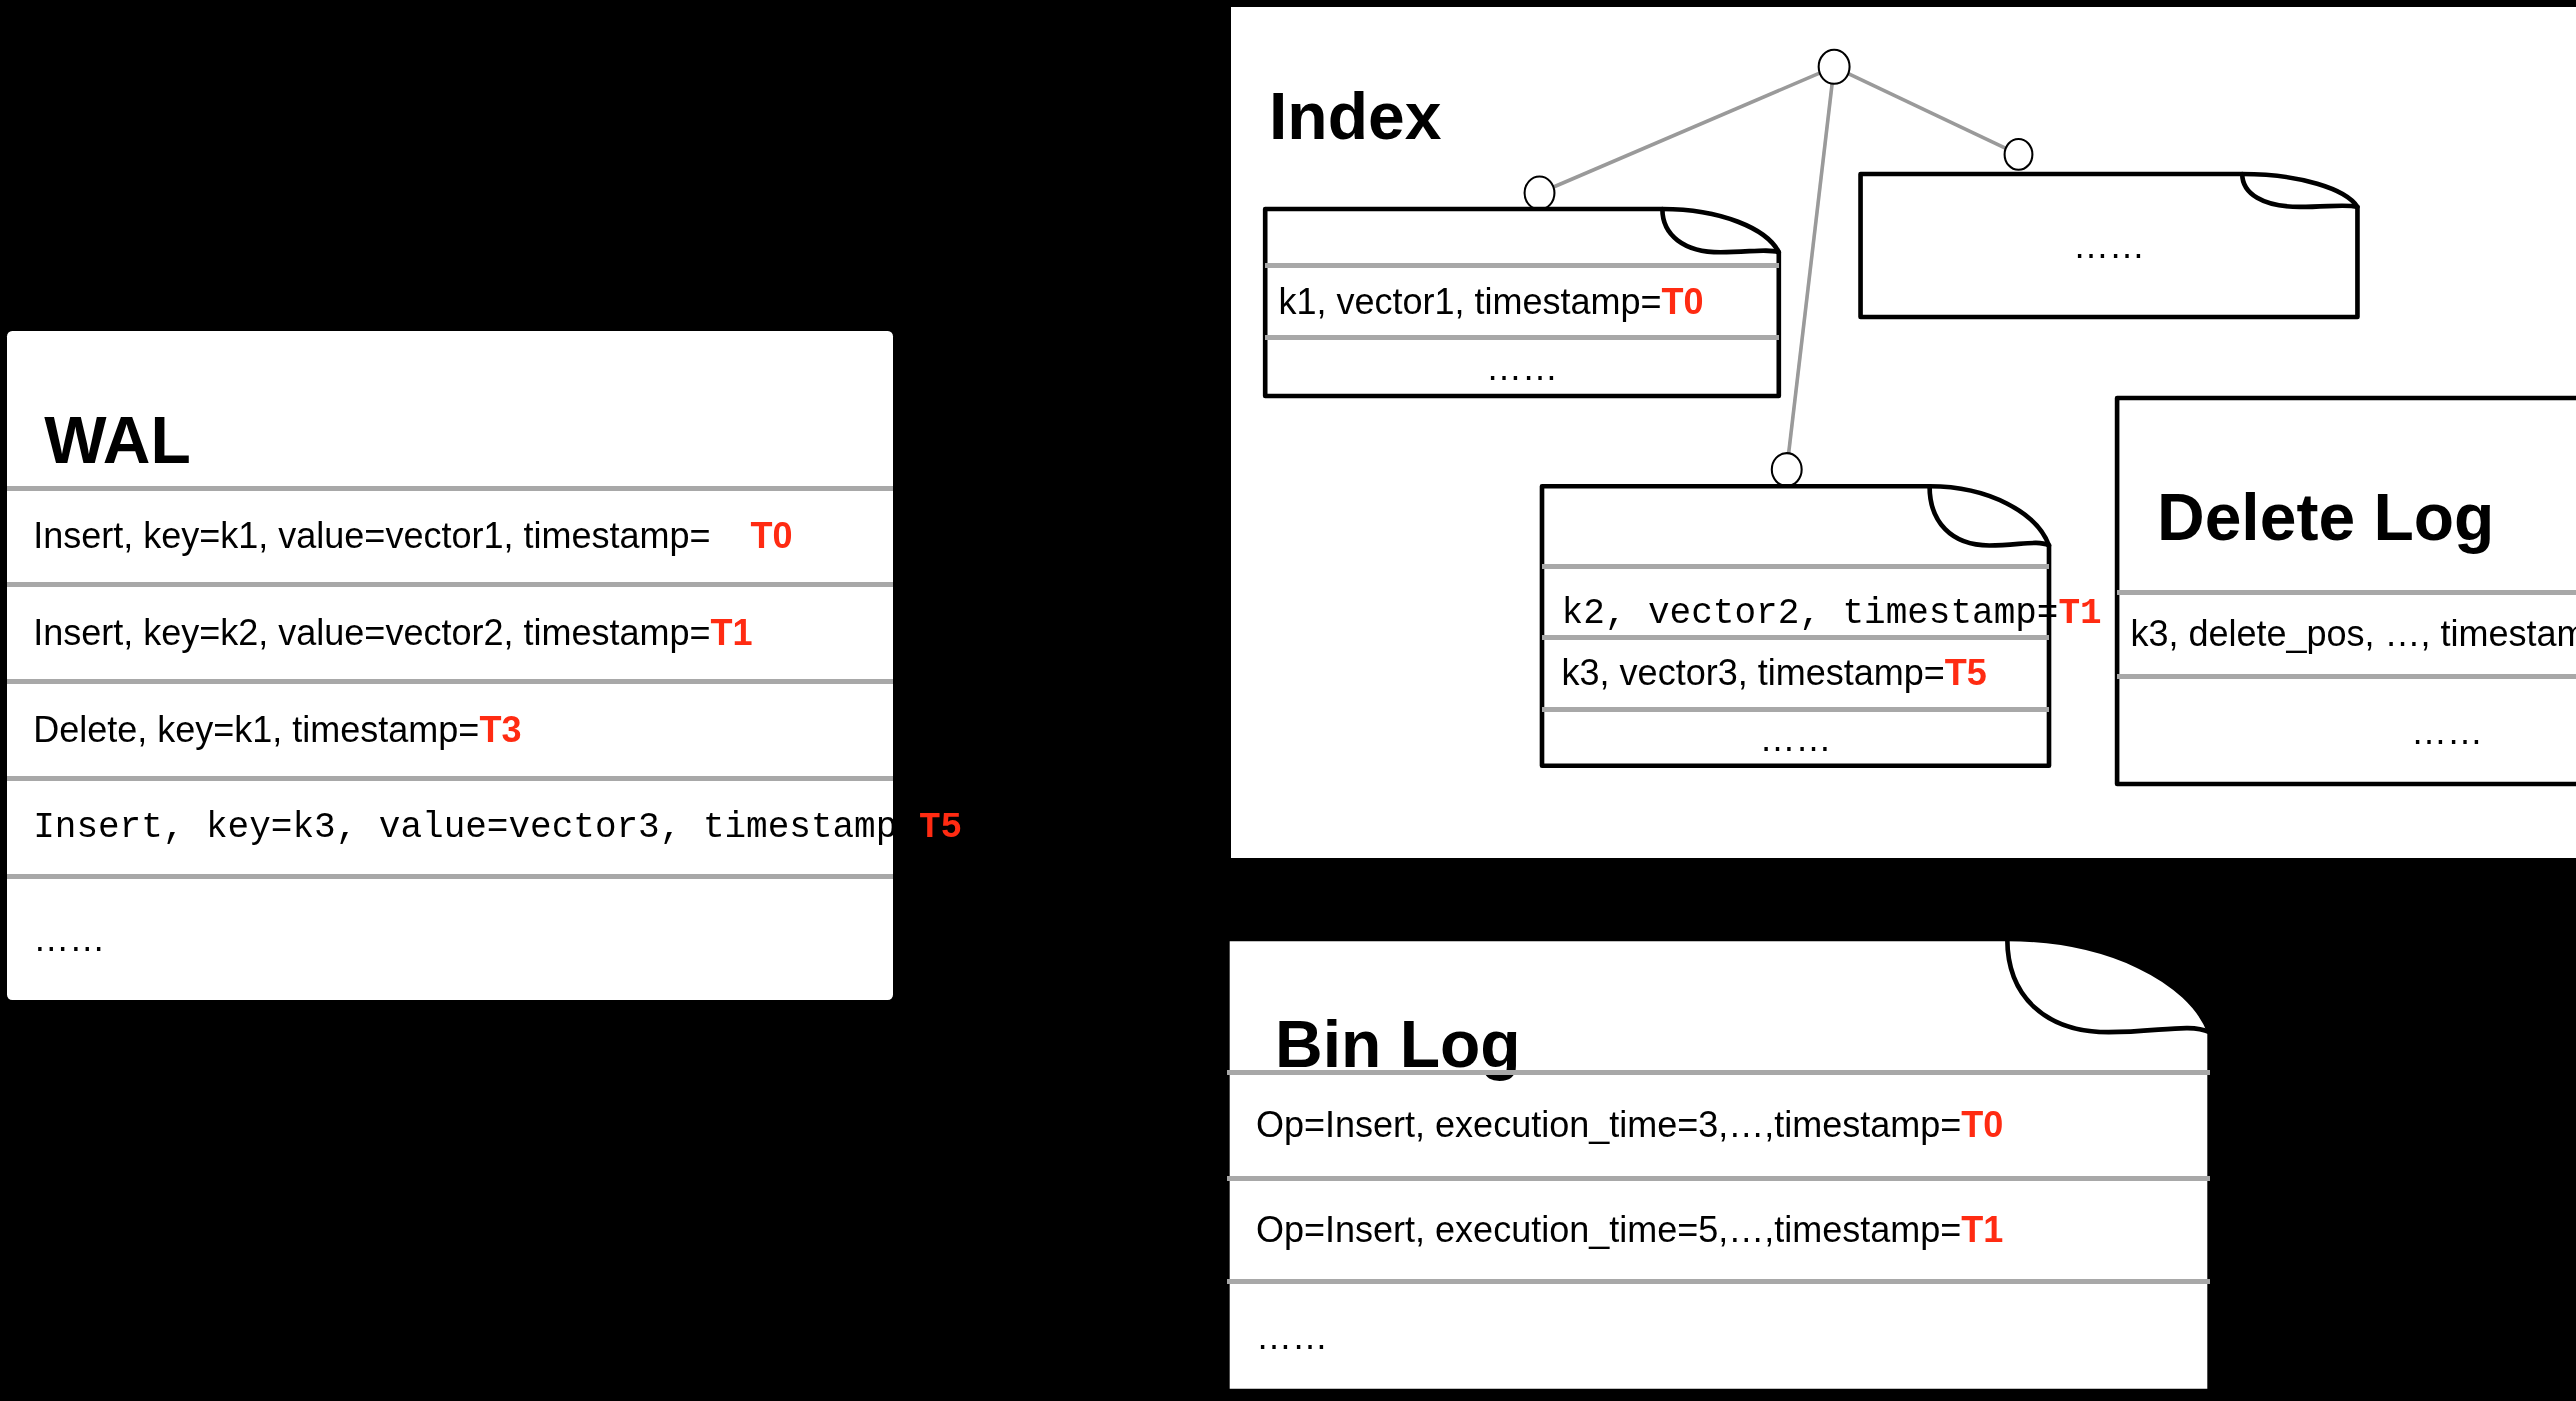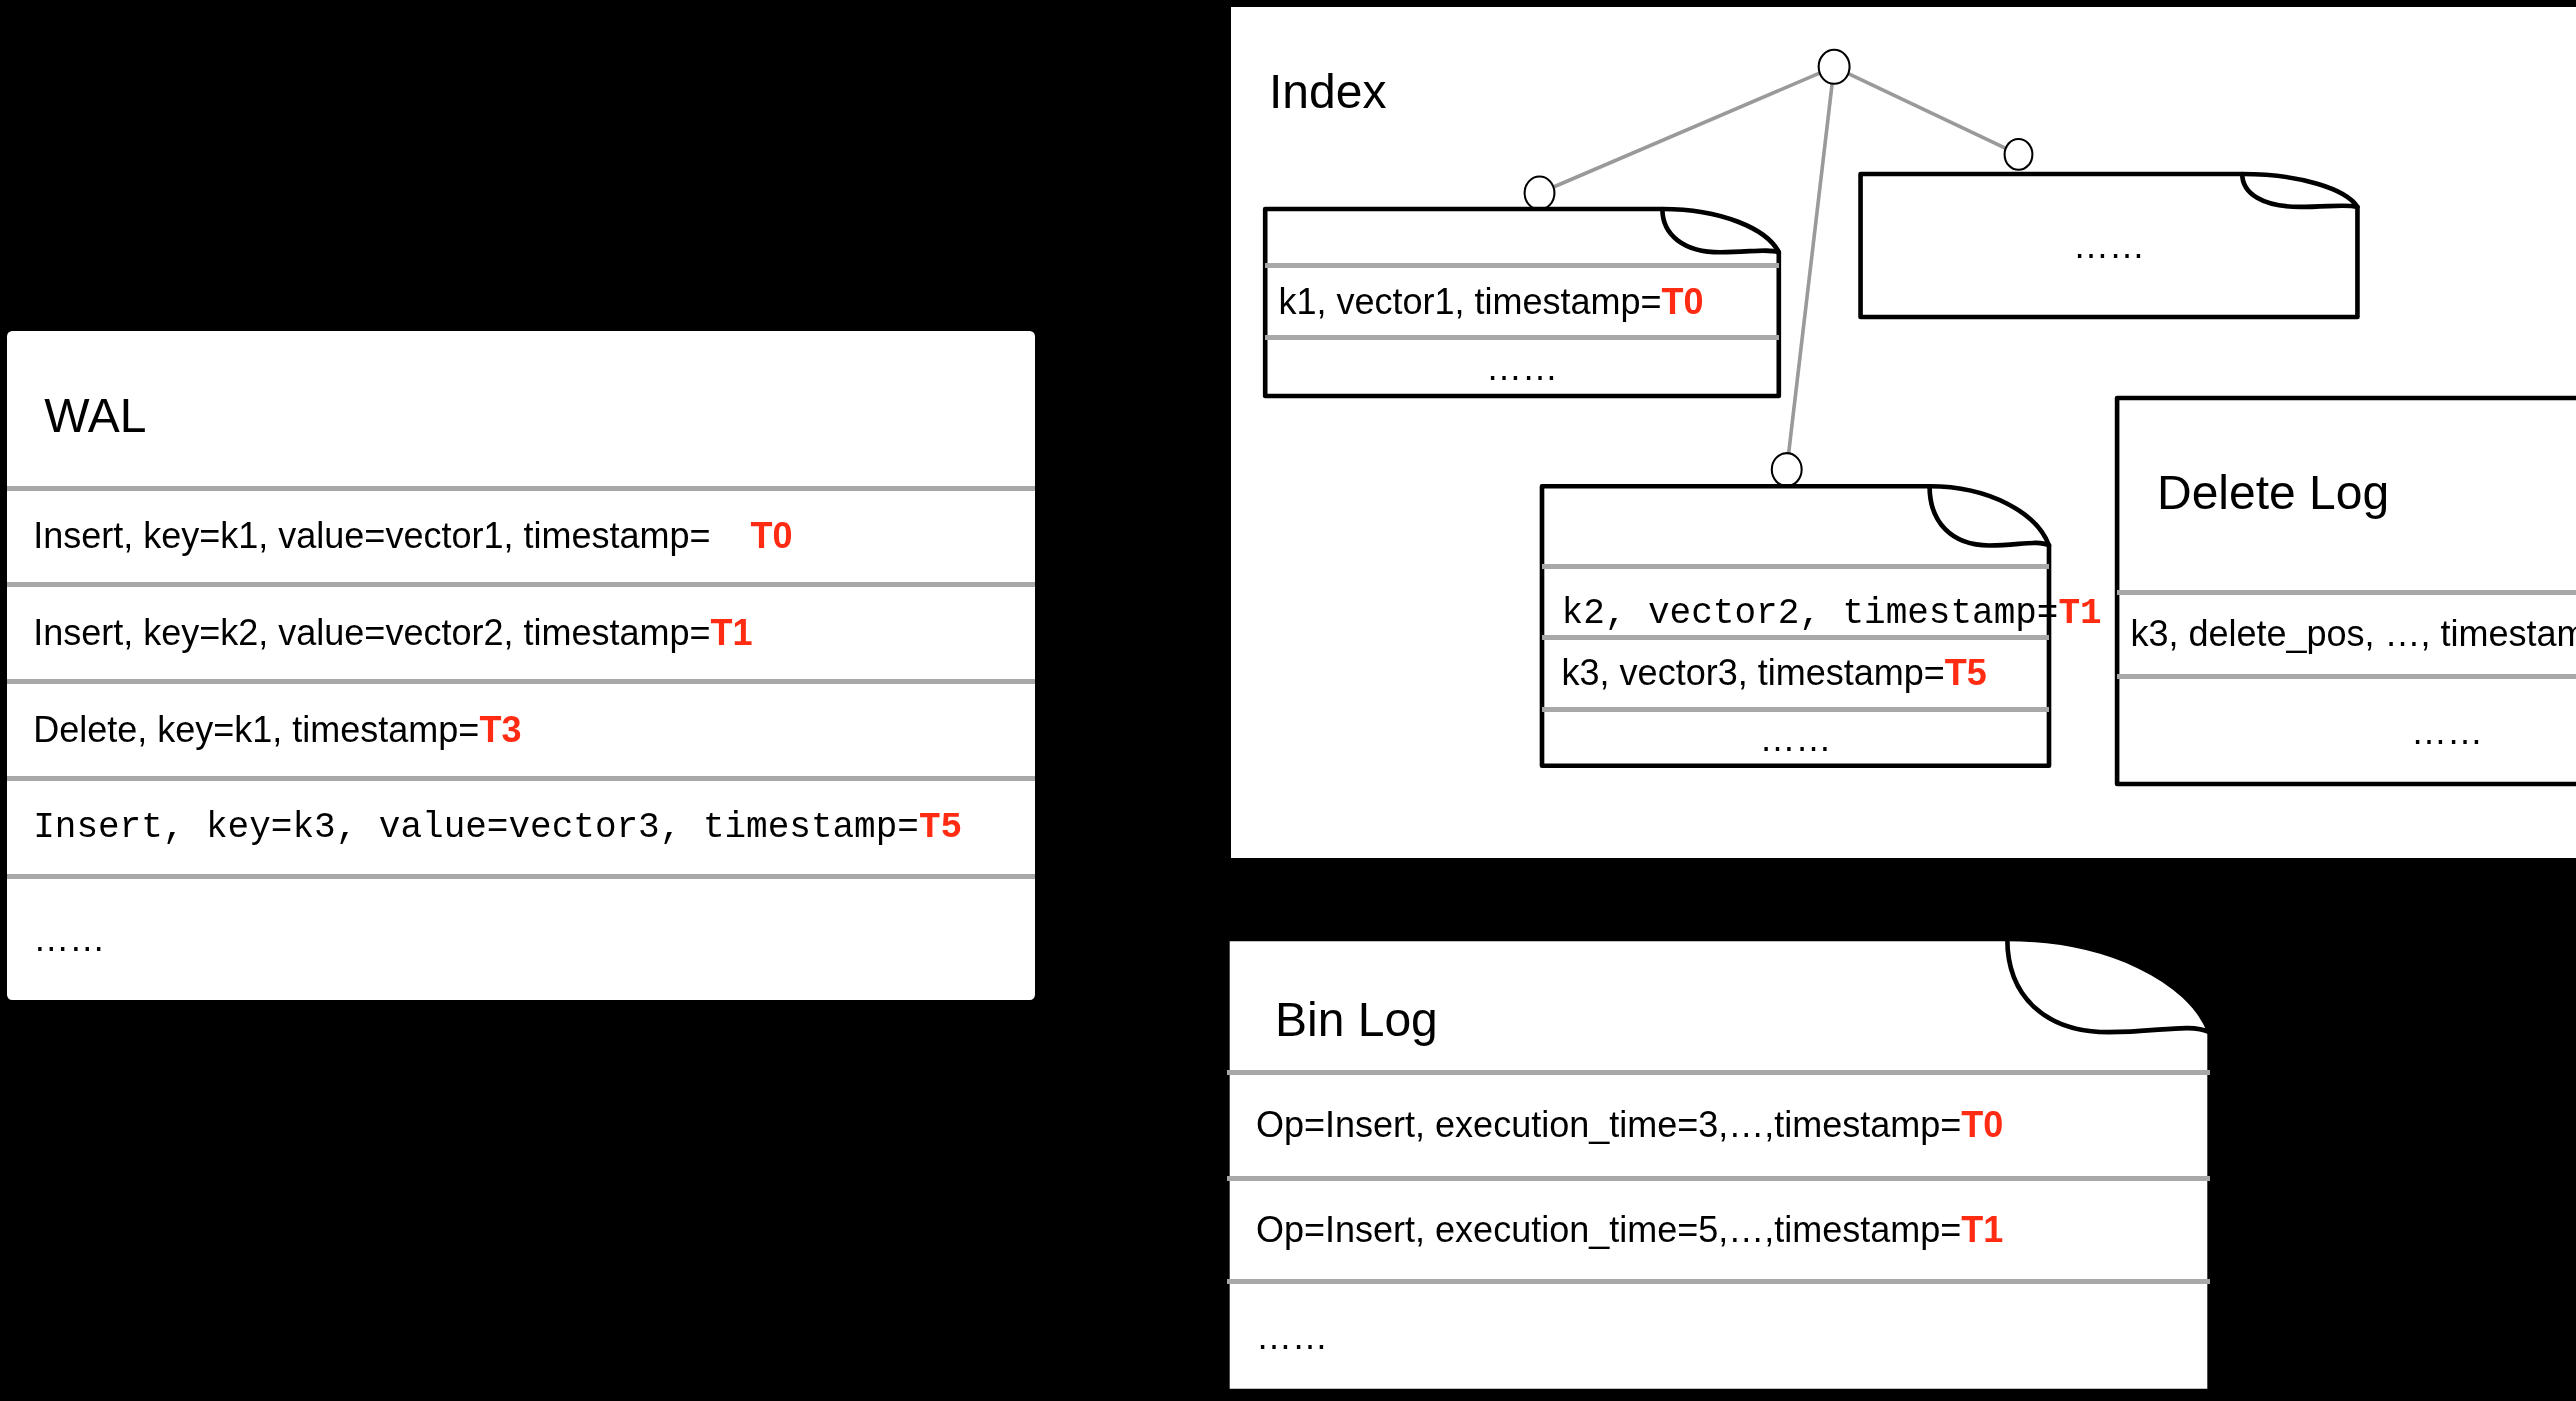--- a/index.html
+++ b/index.html
@@ -6,42 +6,42 @@
     --bg:#000000; --panel:#ffffff; --ink:#000000;
     --hl:#ff2b12; --sep:#a8a8a8; --tree:#9a9a9a;
   }
   *{box-sizing:border-box;}
   html,body{margin:0;padding:0;background:var(--bg);}
   body{width:2817px;height:1402px;position:relative;overflow:hidden;
        font-family:"Liberation Sans","DejaVu Sans",sans-serif;color:var(--ink);}
   .canvas{position:absolute;left:0;top:0;width:2817px;height:1402px;background:var(--bg);}
 
   .panel{position:absolute;background:var(--panel);}
-  .title{position:absolute;font-weight:normal;font-size:48px;line-height:1;white-space:nowrap;}
+  .title{position:absolute;font-weight:bold;font-size:66px;line-height:1;white-space:nowrap;}
   .sep{position:absolute;left:0;right:0;height:4.6px;background:var(--sep);}
   .row{position:absolute;left:0;right:0;display:flex;align-items:center;
        font-size:36px;line-height:1;white-space:nowrap;}
   .row.center{justify-content:center;}
   .hl{color:var(--hl);font-weight:bold;}
 
   .file{position:absolute;}
   .file > svg{position:absolute;left:0;top:0;overflow:visible;}
   .file-shape{fill:var(--panel);stroke:var(--ink);stroke-width:9;stroke-linejoin:round;}
   .file-flap{fill:none;stroke:var(--ink);stroke-width:9;stroke-linecap:round;}
 
   .tree{position:absolute;left:0;top:0;overflow:visible;}
   .tree line{stroke:var(--tree);stroke-width:7;}
   .tree ellipse{fill:var(--panel);stroke:var(--ink);stroke-width:4;}
 </style>
 </head>
 <body>
 
 <div class="canvas">
 
-  <section class="panel" style="left:7.2px;top:331px;width:1028px;height:669px;border-radius:5.2px;padding-left:8px;">
+  <section class="panel" style="left:7.2px;top:331px;width:886px;height:669px;border-radius:5.2px;padding-left:8px;">
     <h2 class="title" style="left:37px;top:21.6px;">WAL</h2>
 
     <div class="sep" style="top:155px;"></div>
     <div class="sep" style="top:251px;"></div>
     <div class="sep" style="top:348px;"></div>
     <div class="sep" style="top:445px;"></div>
     <div class="sep" style="top:543px;"></div>
 
     <div class="row" style="top:159px;height:92px;padding-left:26px;gap:40px;">
       <span>Insert, key=k1, value=vector1, timestamp=</span>

